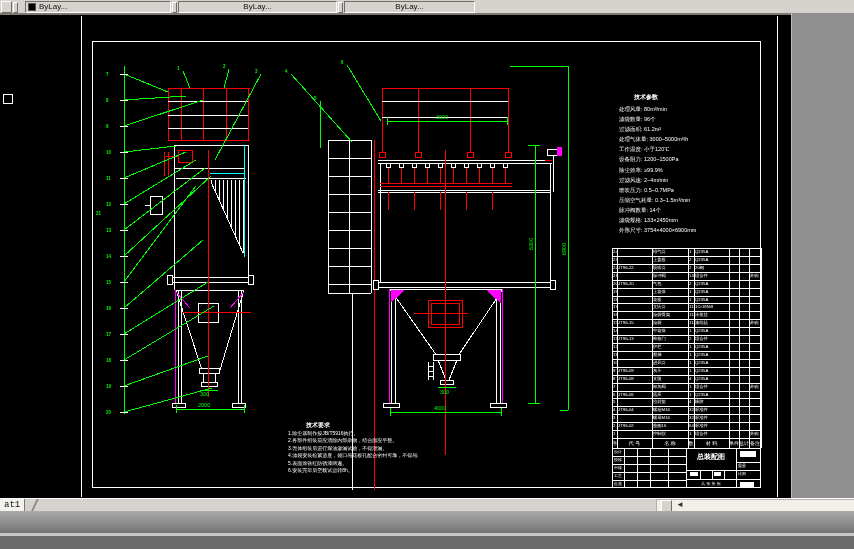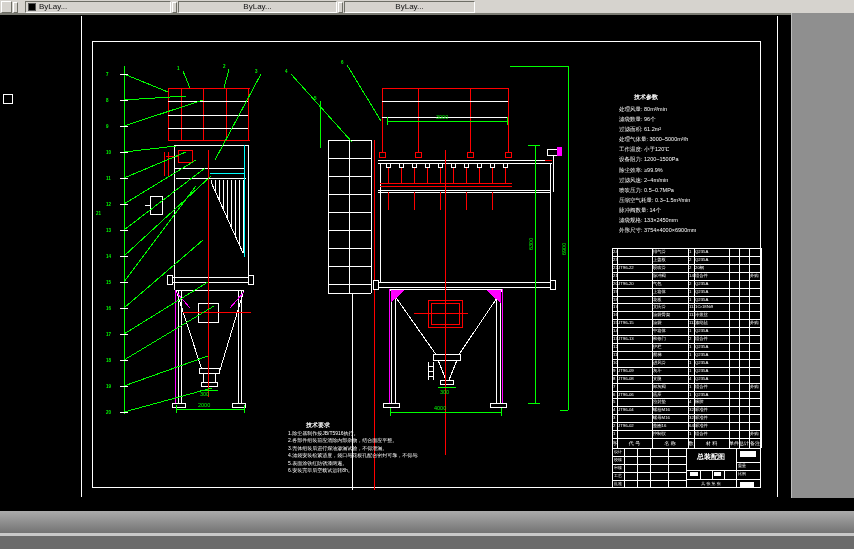--- a/index.html
+++ b/index.html
@@ -602,17 +602,25 @@
   <div class="tb-lab" style="left:738px;top:462px;">重量</div>
   <div class="tb-lab" style="left:738px;top:470px;">比例</div>
   <div class="tb-lab" style="left:688px;top:480px;width:46px;text-align:center;">共 张 第 张</div>
   <div class="blob" style="left:740px;top:451px;width:16px;height:6px;"></div>
   <div class="blob" style="left:740px;top:482px;width:14px;height:5px;"></div>
   <div class="blob" style="left:690px;top:472px;width:8px;height:4px;"></div>
   <div class="blob" style="left:714px;top:472px;width:7px;height:4px;"></div>
 
   <div id="right-panel"></div>
 
+  <div id="tabstrip">
+    <div id="layout-tab">at1</div>
+    <div id="tab-slash"></div>
+    <div id="hscroll">
+      <div id="hscroll-thumb"></div>
+      <div id="hscroll-left">◄</div>
+    </div>
+  </div>
   <div id="band-grad"></div>
   <div id="band-line"></div>
   <div id="band-dark"></div>
 
 </div>
 
 </body></html>

